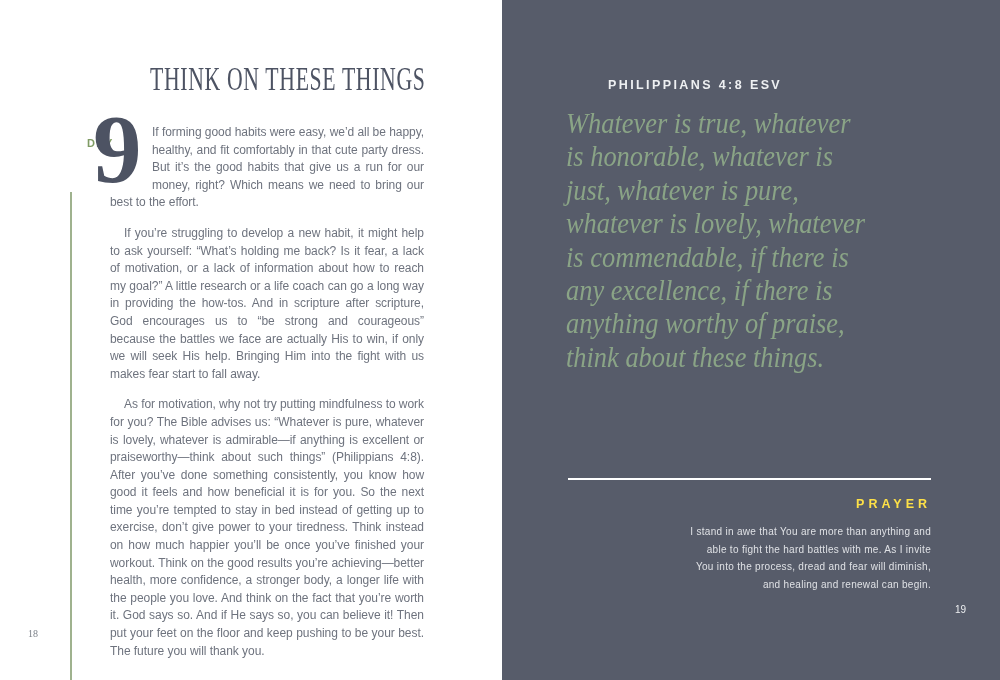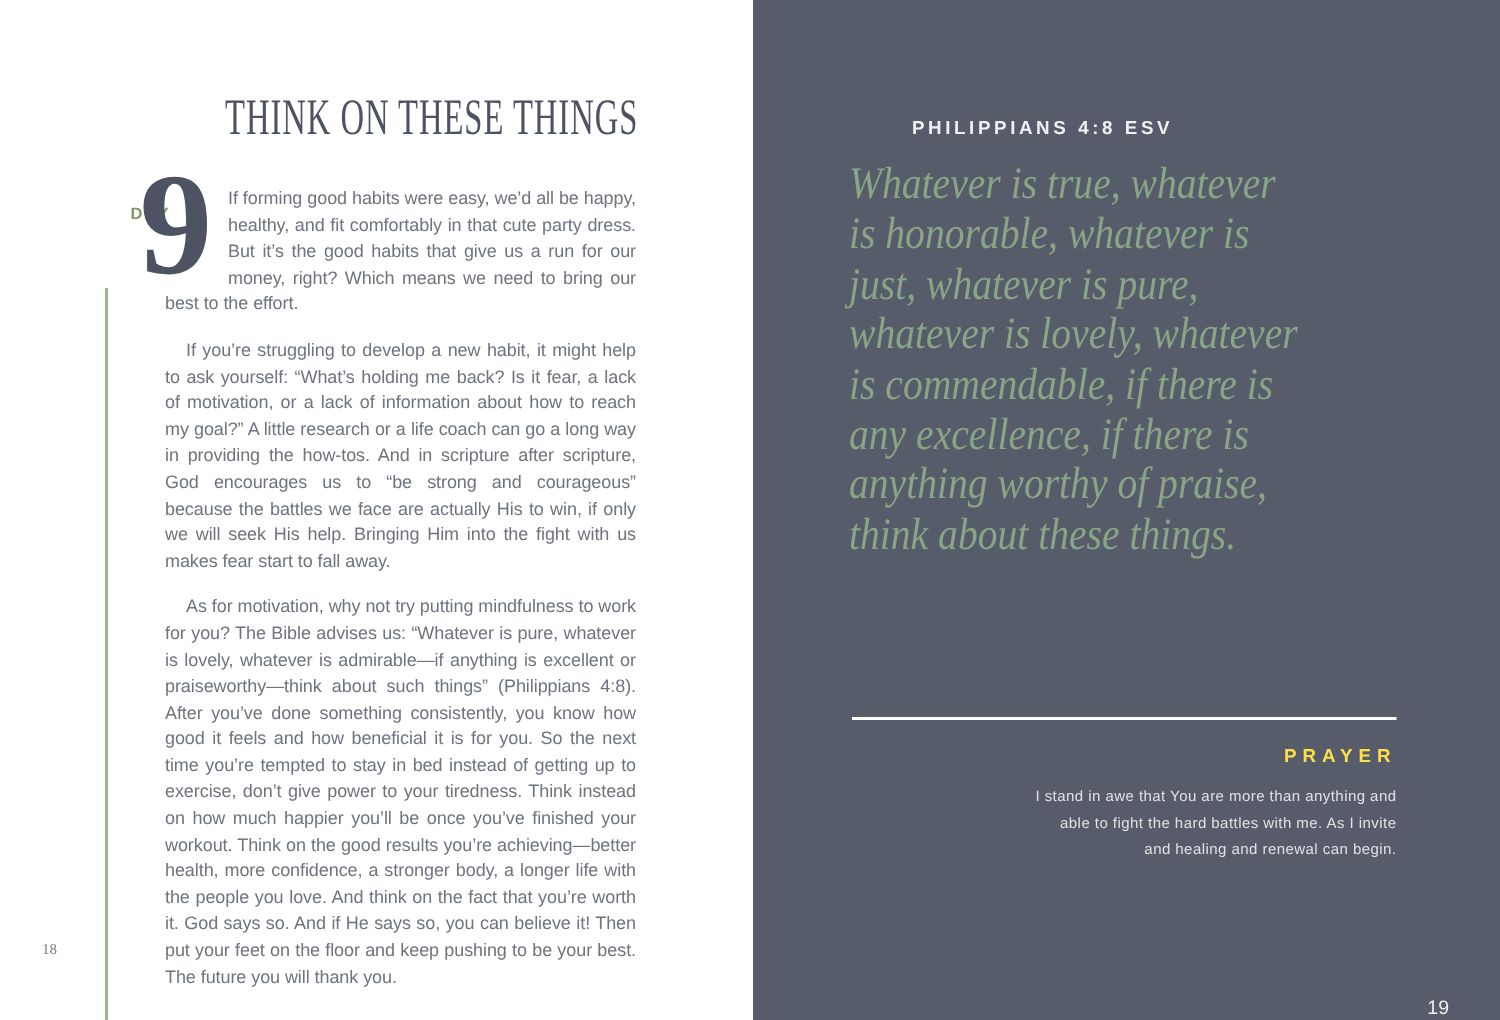--- a/index.html
+++ b/index.html
@@ -111,22 +111,22 @@
   .prayer-text {
     position:absolute; right:69px; top:523px;
     font-size:10px; line-height:17.6px;
     letter-spacing:0.3px;
     color:#dfe1e5;
     text-align:right;
   }
   .prayer-text div { white-space:nowrap; }
 
   .page-number-right {
-    position:absolute; right:34px; top:664px;
-    font-size:13px; color:#eceef0;
+    position:absolute; right:34px; top:604px;
+    font-size:10px; color:#eceef0;
   }
 </style>
 </head>
 <body>
 
 <div class="spread">
 
   <div class="left-page">
     <div class="chapter-title">THINK ON THESE THINGS</div>
     <div class="day-label">DAY</div>
@@ -158,19 +158,20 @@
         <div>think about these things.</div>
       </div>
 
     <div class="divider-rule"></div>
 
     <div class="prayer-heading">PRAYER</div>
 
     <div class="prayer-text">
         <div>I stand in awe that You are more than anything and</div>
         <div>able to fight the hard battles with me. As I invite</div>
+        <div>You into the process, dread and fear will diminish,</div>
         <div>and healing and renewal can begin.</div>
       </div>
 
     <div class="page-number-right">19</div>
   </div>
 
 </div>
 
 </body></html>

